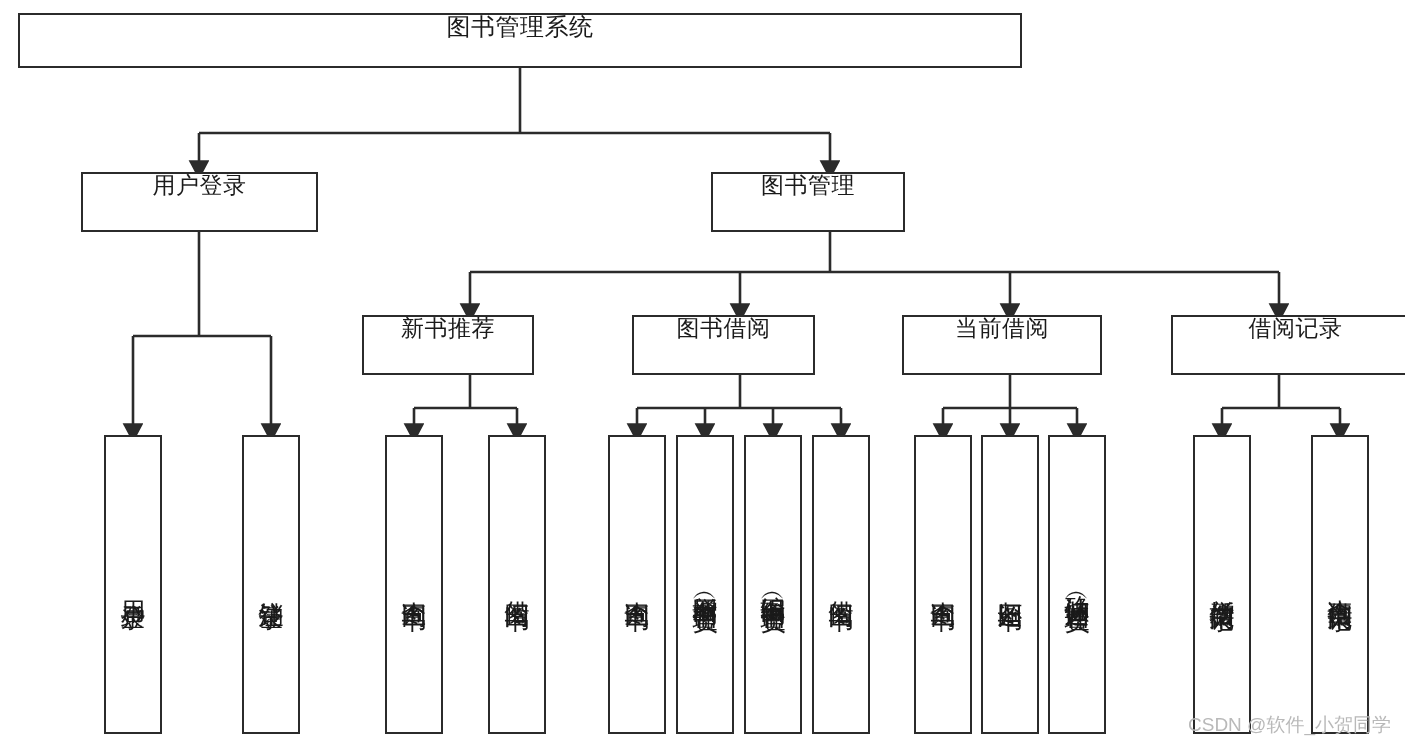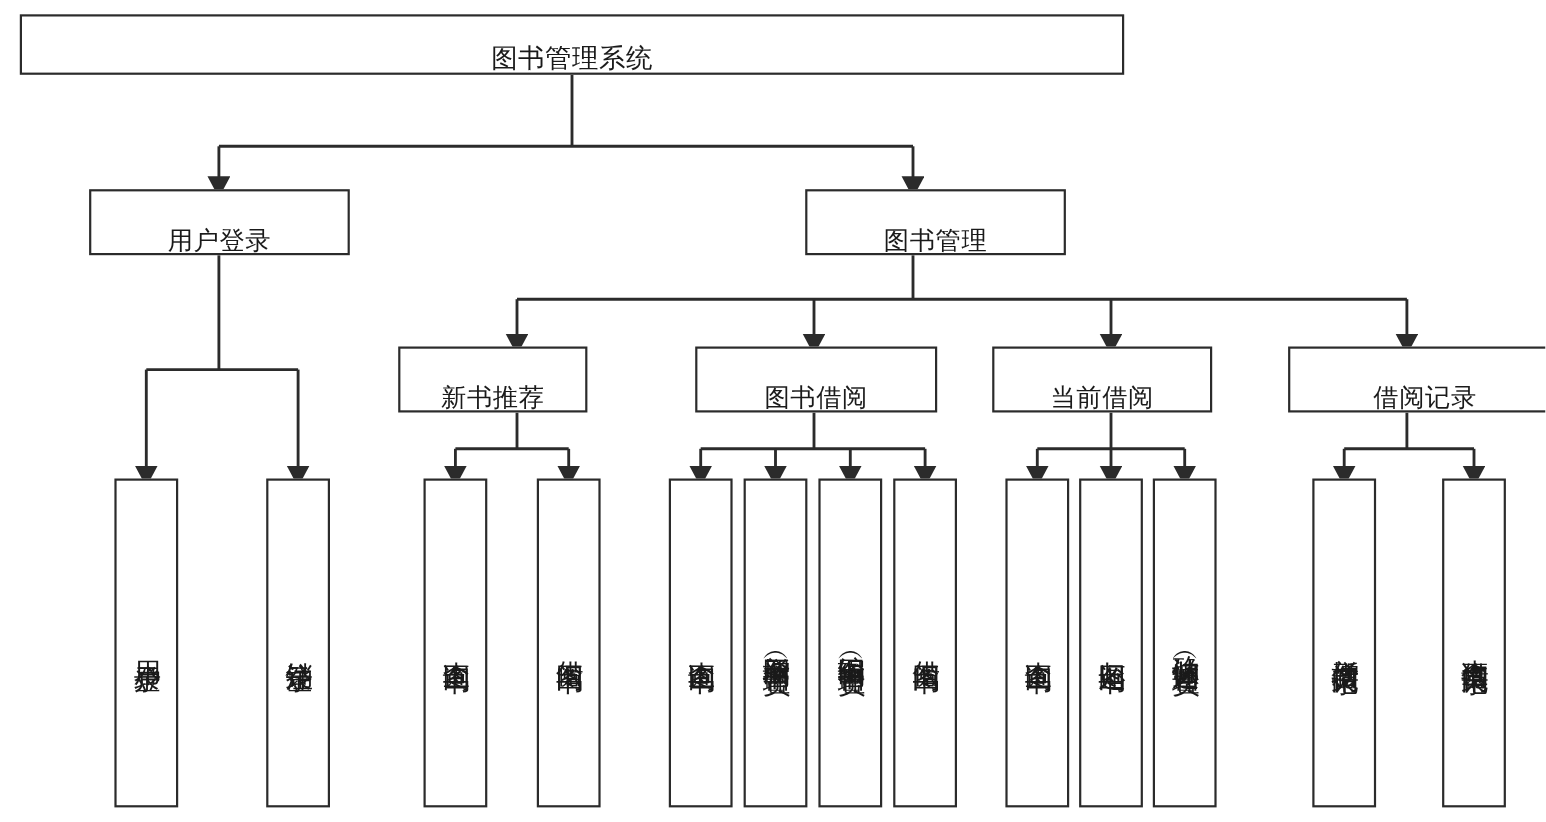--- a/index.html
+++ b/index.html
@@ -25,21 +25,21 @@
     width: 1405px;
     height: 747px;
     pointer-events: none;
   }
   .node {
     position: absolute;
     box-sizing: border-box;
     border: 2.5px solid #2b2b2b;
     background: #ffffff;
     display: flex;
-    align-items: flex-end;
+    align-items: flex-start;
     justify-content: center;
     color: #1a1a1a;
     z-index: 2;
   }
   .node .label {
     display: block;
     text-align: center;
     line-height: 1.0;
     letter-spacing: 0.5px;
   }
@@ -137,28 +137,28 @@
     </g>
   </svg>
 
   <div class="node horiz root" style="left:18px; top:13px; width:1004px; height:55px;">
     <span class="label">图书管理系统</span>
   </div>
 
   <div class="node horiz" style="left:81px; top:172px; width:237px; height:60px;">
     <span class="label">用户登录</span>
   </div>
-  <div class="node horiz" style="left:732px; top:172px; width:237px; height:60px;">
+  <div class="node horiz" style="left:711px; top:172px; width:194px; height:60px;">
     <span class="label">图书管理</span>
   </div>
 
   <div class="node horiz" style="left:362px; top:315px; width:172px; height:60px;">
     <span class="label">新书推荐</span>
   </div>
-  <div class="node horiz" style="left:632px; top:315px; width:220px; height:60px;">
+  <div class="node horiz" style="left:632px; top:315px; width:183px; height:60px;">
     <span class="label">图书借阅</span>
   </div>
   <div class="node horiz" style="left:902px; top:315px; width:200px; height:60px;">
     <span class="label">当前借阅</span>
   </div>
   <div class="node horiz" style="left:1171px; top:315px; width:249px; height:60px;">
     <span class="label">借阅记录</span>
   </div>
 
   <div class="node vert" style="left:104px; top:435px; width:58px; height:299px;">
@@ -198,14 +198,15 @@
     <span class="label">确认归还（管理员）</span>
   </div>
 
   <div class="node vert" style="left:1193px; top:435px; width:58px; height:299px;">
     <span class="label">新增借阅记录</span>
   </div>
   <div class="node vert" style="left:1311px; top:435px; width:58px; height:299px;">
     <span class="label">查询借阅记录</span>
   </div>
 
+  <div class="watermark">CSDN @软件_小贺同学</div>
 
 </div>
 
 </body></html>

